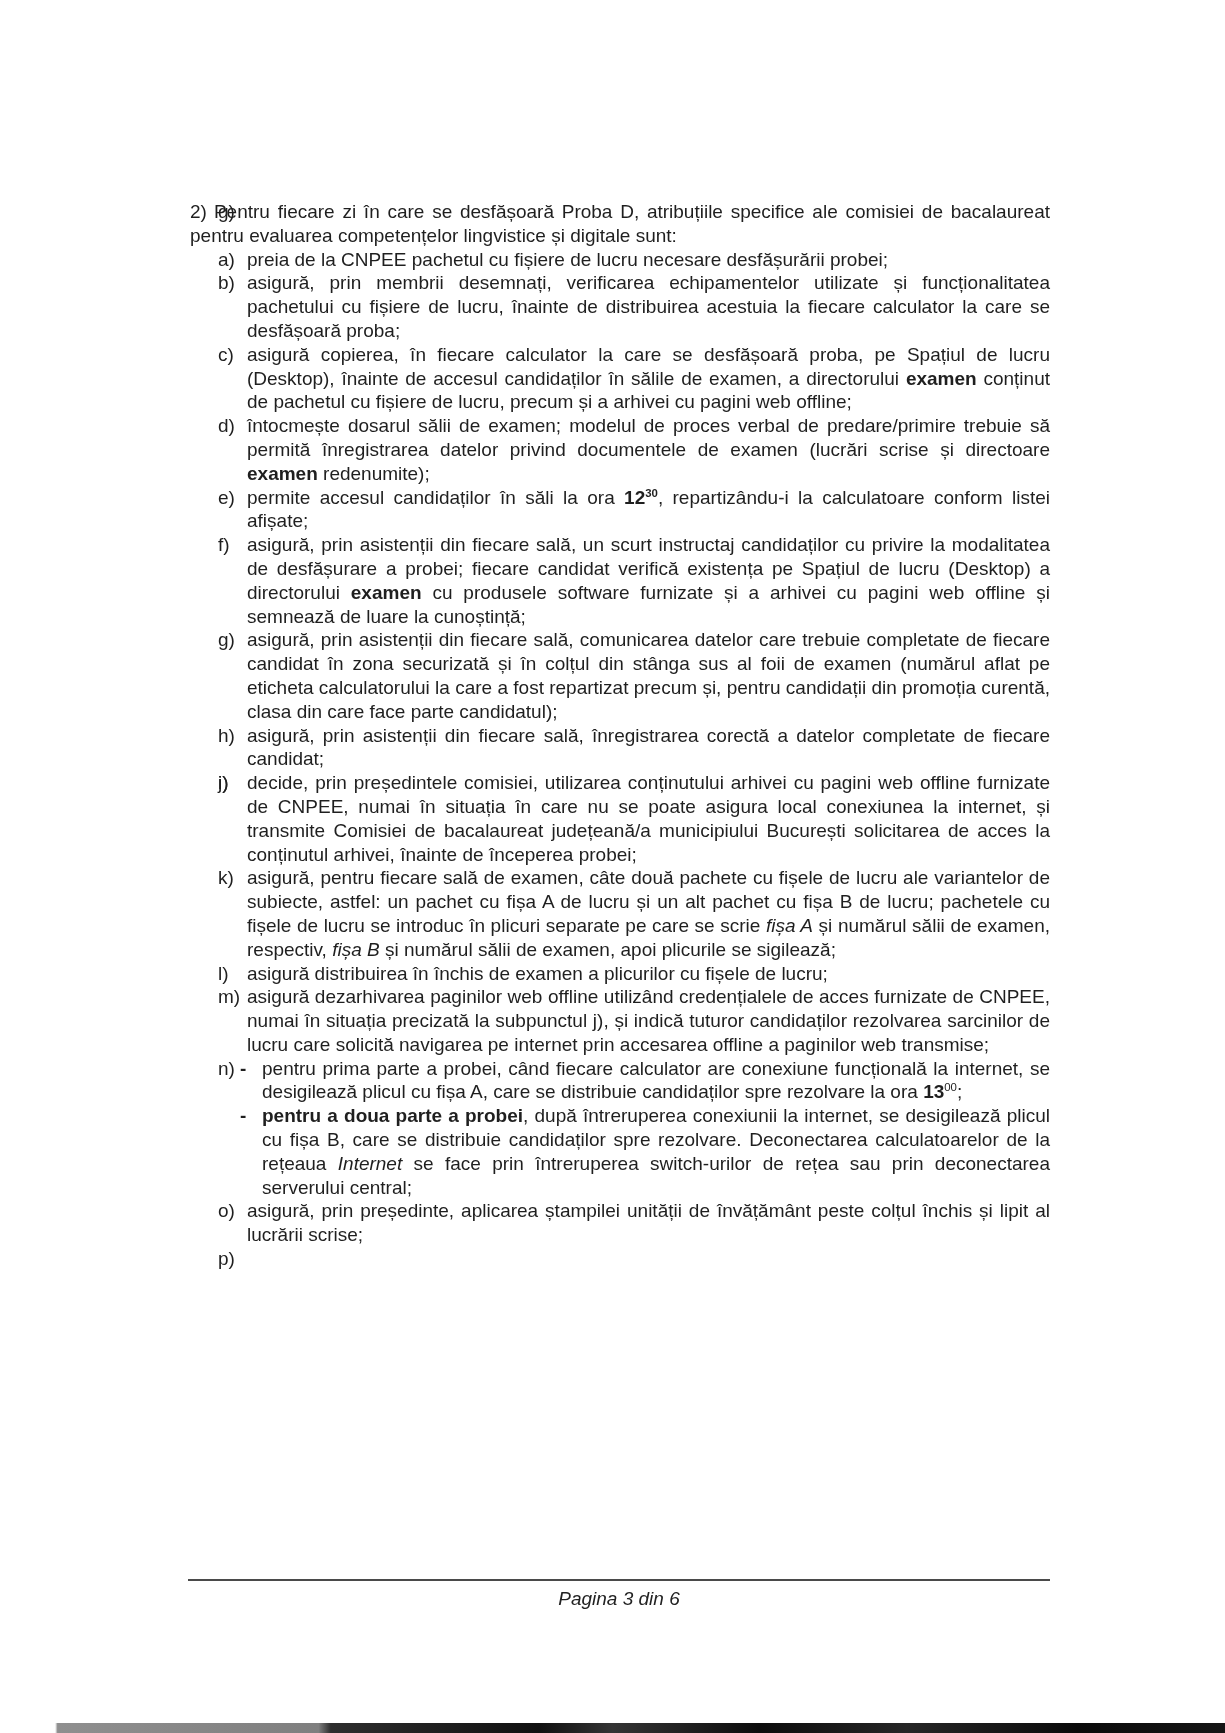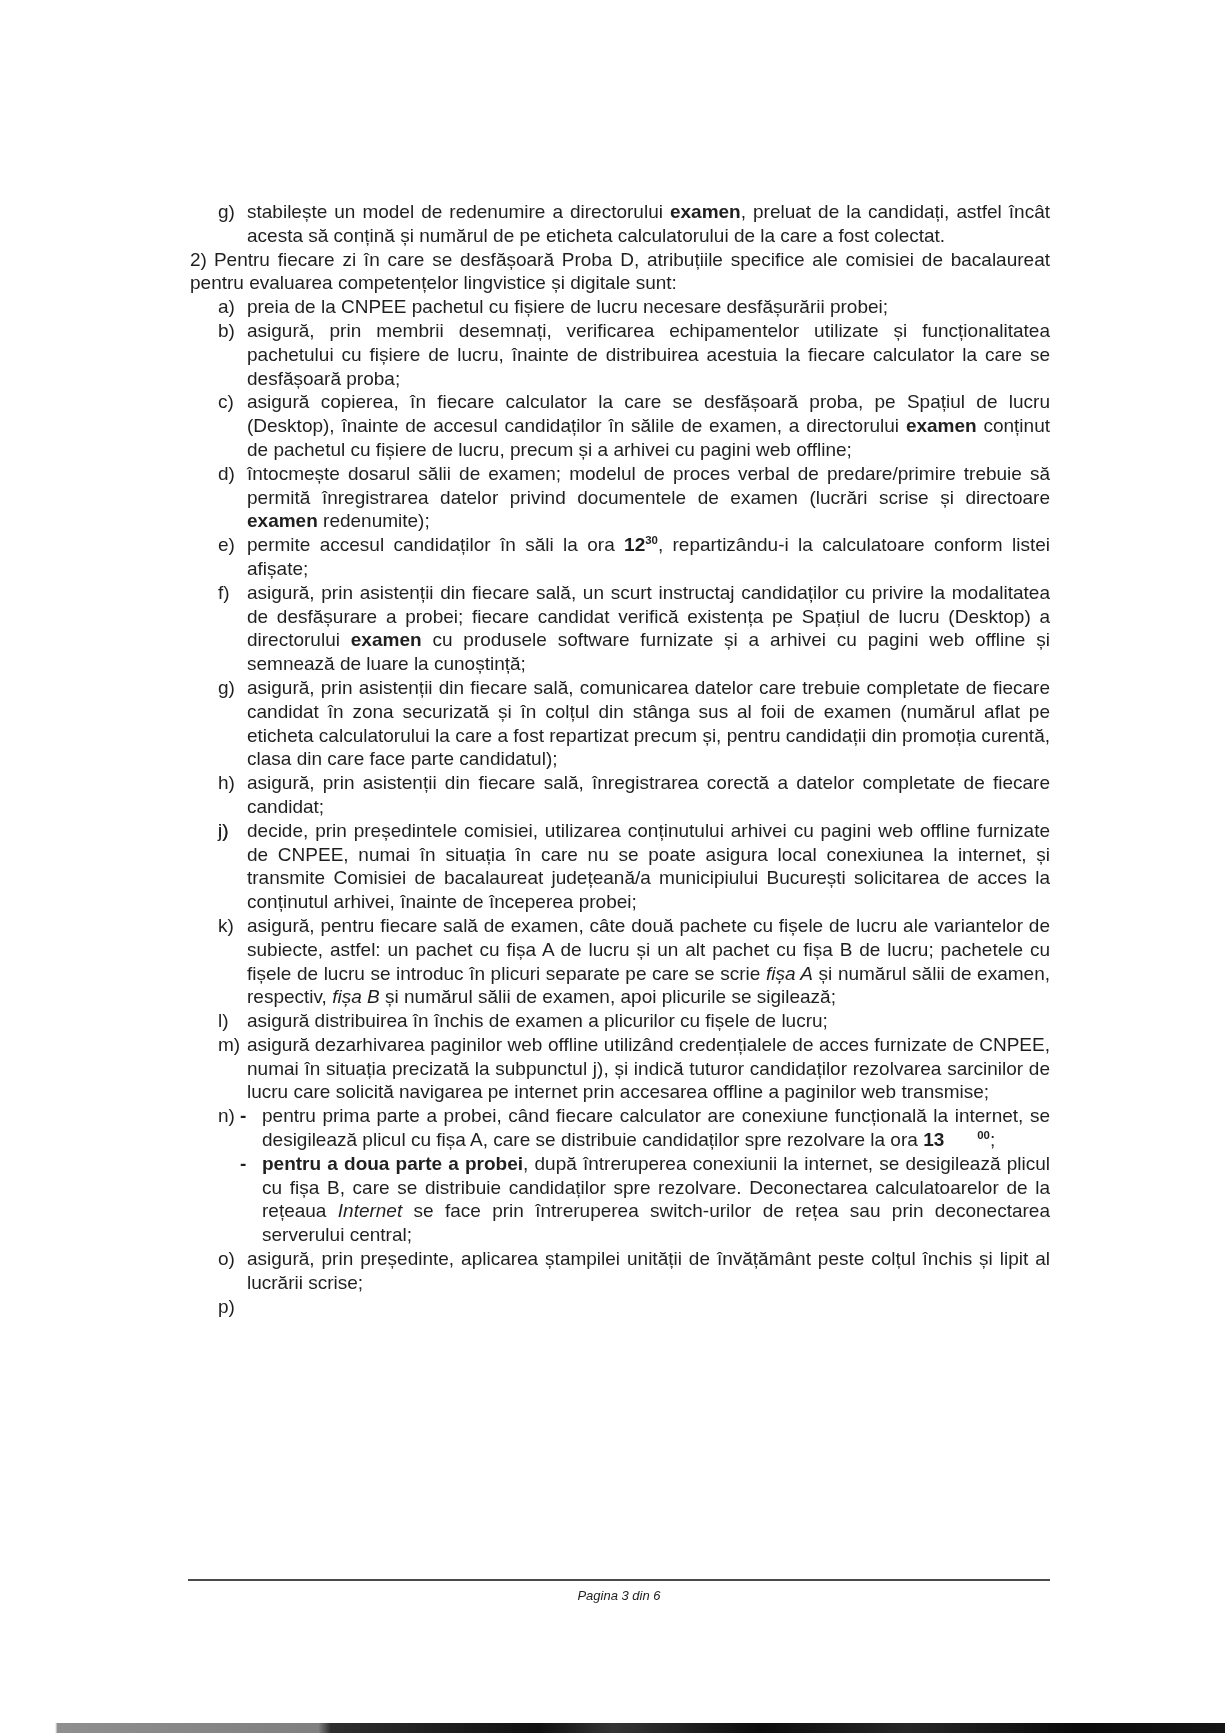--- a/index.html
+++ b/index.html
@@ -30,57 +30,57 @@
   .footer-rule {
     position: absolute;
     left: 188px; top: 1579px; width: 862px;
     border-top: 2px solid #4a4a4a;
     height: 0;
   }
   .footer-text {
     position: absolute;
     left: 188px; top: 1588px; width: 862px;
     text-align: center;
-    font-size: 13px;
+    font-size: 19px;
     font-style: italic;
     color: #222222;
   }
   .scan-bar {
     position: absolute;
     left: 0; bottom: 0; width: 100%; height: 10px;
     background: linear-gradient(90deg,
       #ffffff 0%, #ffffff 4.5%,
       #8f8f8f 4.7%, #7f7f7f 26%,
       #2e2e2e 27%, #101010 44%,
       #343434 50%, #0c0c0c 62%,
       #262626 74%, #0a0a0a 88%, #151515 100%);
   }
 </style>
 </head>
 <body>
 
 <div class="page">
   <div class="content">
-      <div class="para letter-item"><span class="label">g)</span><span class="body">stabilește un model de redenumire a directorului <span style="font-weight: 700;">examen</span>, preluat de la candidați, astfel încât acesta să conțină și numărul de pe eticheta calculatorului de la care a fost colectat.</span></div>
+      <div class="para letter-item"><span class="label">g)</span></div>
       <div class="para numbered"><span class="label">2)</span><span class="body">Pentru fiecare zi în care se desfășoară Proba D, atribuțiile specifice ale comisiei de bacalaureat pentru evaluarea competențelor lingvistice și digitale sunt:</span></div>
       <div class="para letter-item"><span class="label">a)</span><span class="body">preia de la CNPEE pachetul cu fișiere de lucru necesare desfășurării probei;</span></div>
       <div class="para letter-item"><span class="label">b)</span><span class="body">asigură, prin membrii desemnați, verificarea echipamentelor utilizate și funcționalitatea pachetului cu fișiere de lucru, înainte de distribuirea acestuia la fiecare calculator la care se desfășoară proba;</span></div>
       <div class="para letter-item"><span class="label">c)</span><span class="body">asigură copierea, în fiecare calculator la care se desfășoară proba, pe Spațiul de lucru (Desktop), înainte de accesul candidaților în sălile de examen, a directorului <span style="font-weight: 700;">examen</span> conținut de pachetul cu fișiere de lucru, precum și a arhivei cu pagini web offline;</span></div>
       <div class="para letter-item"><span class="label">d)</span><span class="body">întocmește dosarul sălii de examen; modelul de proces verbal de predare/primire trebuie să permită înregistrarea datelor privind documentele de examen (lucrări scrise și directoare <span style="font-weight: 700;">examen</span> redenumite);</span></div>
       <div class="para letter-item"><span class="label">e)</span><span class="body">permite accesul candidaților în săli la ora <span style="font-weight: 700;">12</span><sup style="font-weight: 700;">30</sup>, repartizându-i la calculatoare conform listei afișate;</span></div>
       <div class="para letter-item"><span class="label">f)</span><span class="body">asigură, prin asistenții din fiecare sală, un scurt instructaj candidaților cu privire la modalitatea de desfășurare a probei; fiecare candidat verifică existența pe Spațiul de lucru (Desktop) a directorului <span style="font-weight: 700;">examen</span> cu produsele software furnizate și a arhivei cu pagini web offline și semnează de luare la cunoștință;</span></div>
       <div class="para letter-item"><span class="label">g)</span><span class="body">asigură, prin asistenții din fiecare sală, comunicarea datelor care trebuie completate de fiecare candidat în zona securizată și în colțul din stânga sus al foii de examen (numărul aflat pe eticheta calculatorului la care a fost repartizat precum și, pentru candidații din promoția curentă, clasa din care face parte candidatul);</span></div>
       <div class="para letter-item"><span class="label">h)</span><span class="body">asigură, prin asistenții din fiecare sală, înregistrarea corectă a datelor completate de fiecare candidat;</span></div>
       <div class="para letter-item"><span class="label">i)</span></div>
       <div class="para letter-item"><span class="label">j)</span><span class="body">decide, prin președintele comisiei, utilizarea conținutului arhivei cu pagini web offline furnizate de CNPEE, numai în situația în care nu se poate asigura local conexiunea la internet, și transmite Comisiei de bacalaureat județeană/a municipiului București solicitarea de acces la conținutul arhivei, înainte de începerea probei;</span></div>
       <div class="para letter-item"><span class="label">k)</span><span class="body">asigură, pentru fiecare sală de examen, câte două pachete cu fișele de lucru ale variantelor de subiecte, astfel: un pachet cu fișa A de lucru și un alt pachet cu fișa B de lucru; pachetele cu fișele de lucru se introduc în plicuri separate pe care se scrie <span style="font-style: italic;">fișa A</span> și numărul sălii de examen, respectiv, <span style="font-style: italic;">fișa B</span> și numărul sălii de examen, apoi plicurile se sigilează;</span></div>
       <div class="para letter-item"><span class="label">l)</span><span class="body">asigură distribuirea în închis de examen a plicurilor cu fișele de lucru;</span></div>
       <div class="para letter-item"><span class="label">m)</span><span class="body">asigură dezarhivarea paginilor web offline utilizând credențialele de acces furnizate de CNPEE, numai în situația precizată la subpunctul j), și indică tuturor candidaților rezolvarea sarcinilor de lucru care solicită navigarea pe internet prin accesarea offline a paginilor web transmise;</span></div>
       <div class="para letter-item"><span class="label">n)</span></div>
-      <div class="para subitem"><span class="dash">-</span><span class="body"><span style="font-weight: 400;">pentru prima parte a probei</span>, când fiecare calculator are conexiune funcțională la internet, se desigilează plicul cu fișa A, care se distribuie candidaților spre rezolvare la ora <span style="font-weight: 700;">13</span><sup style="font-weight: 700; margin-left: 33px;">00</sup>;</span></div>
+      <div class="para subitem"><span class="dash">-</span><span class="body"><span style="font-weight: 400;">pentru prima parte a probei</span>, când fiecare calculator are conexiune funcțională la internet, se desigilează plicul cu fișa A, care se distribuie candidaților spre rezolvare la ora <span style="font-weight: 700;">13</span><sup style="font-weight: 400;">00</sup>;</span></div>
       <div class="para subitem"><span class="dash">-</span><span class="body"><span style="font-weight: 700;">pentru a doua parte a probei</span>, după întreruperea conexiunii la internet, se desigilează plicul cu fișa B, care se distribuie candidaților spre rezolvare. Deconectarea calculatoarelor de la rețeaua <span style="font-style: italic;">Internet</span> se face prin întreruperea switch-urilor de rețea sau prin deconectarea serverului central;</span></div>
       <div class="para letter-item"><span class="label">o)</span><span class="body">asigură, prin președinte, aplicarea ștampilei unității de învățământ peste colțul închis și lipit al lucrării scrise;</span></div>
       <div class="para letter-item"><span class="label">p)</span></div>
     </div>
   <div class="footer-rule"></div>
   <div class="footer-text">Pagina 3 din 6</div>
   <div class="scan-bar"></div>
 </div>
 
 </body></html>

